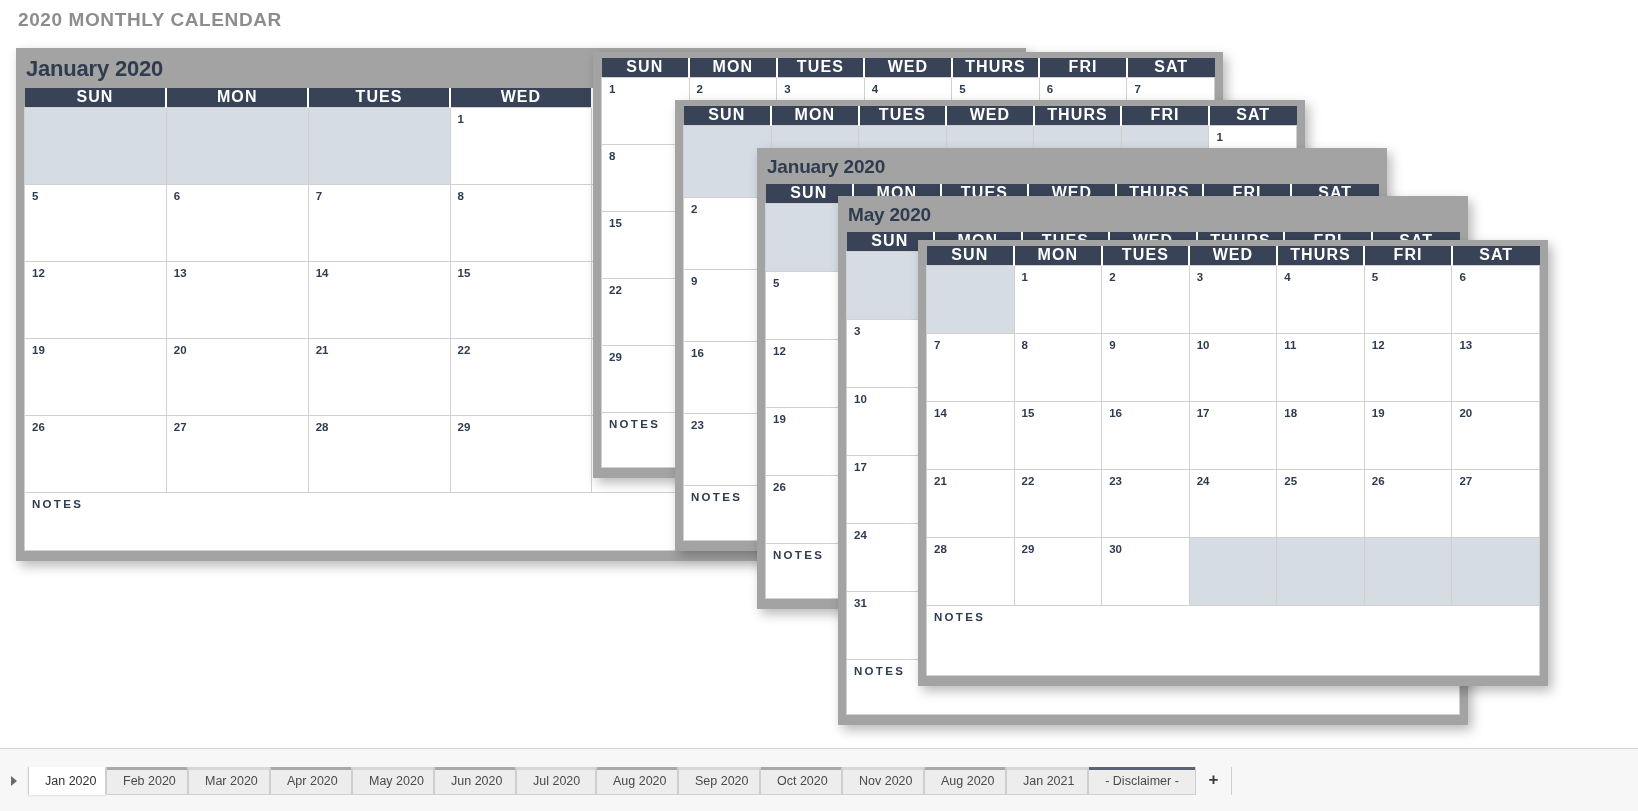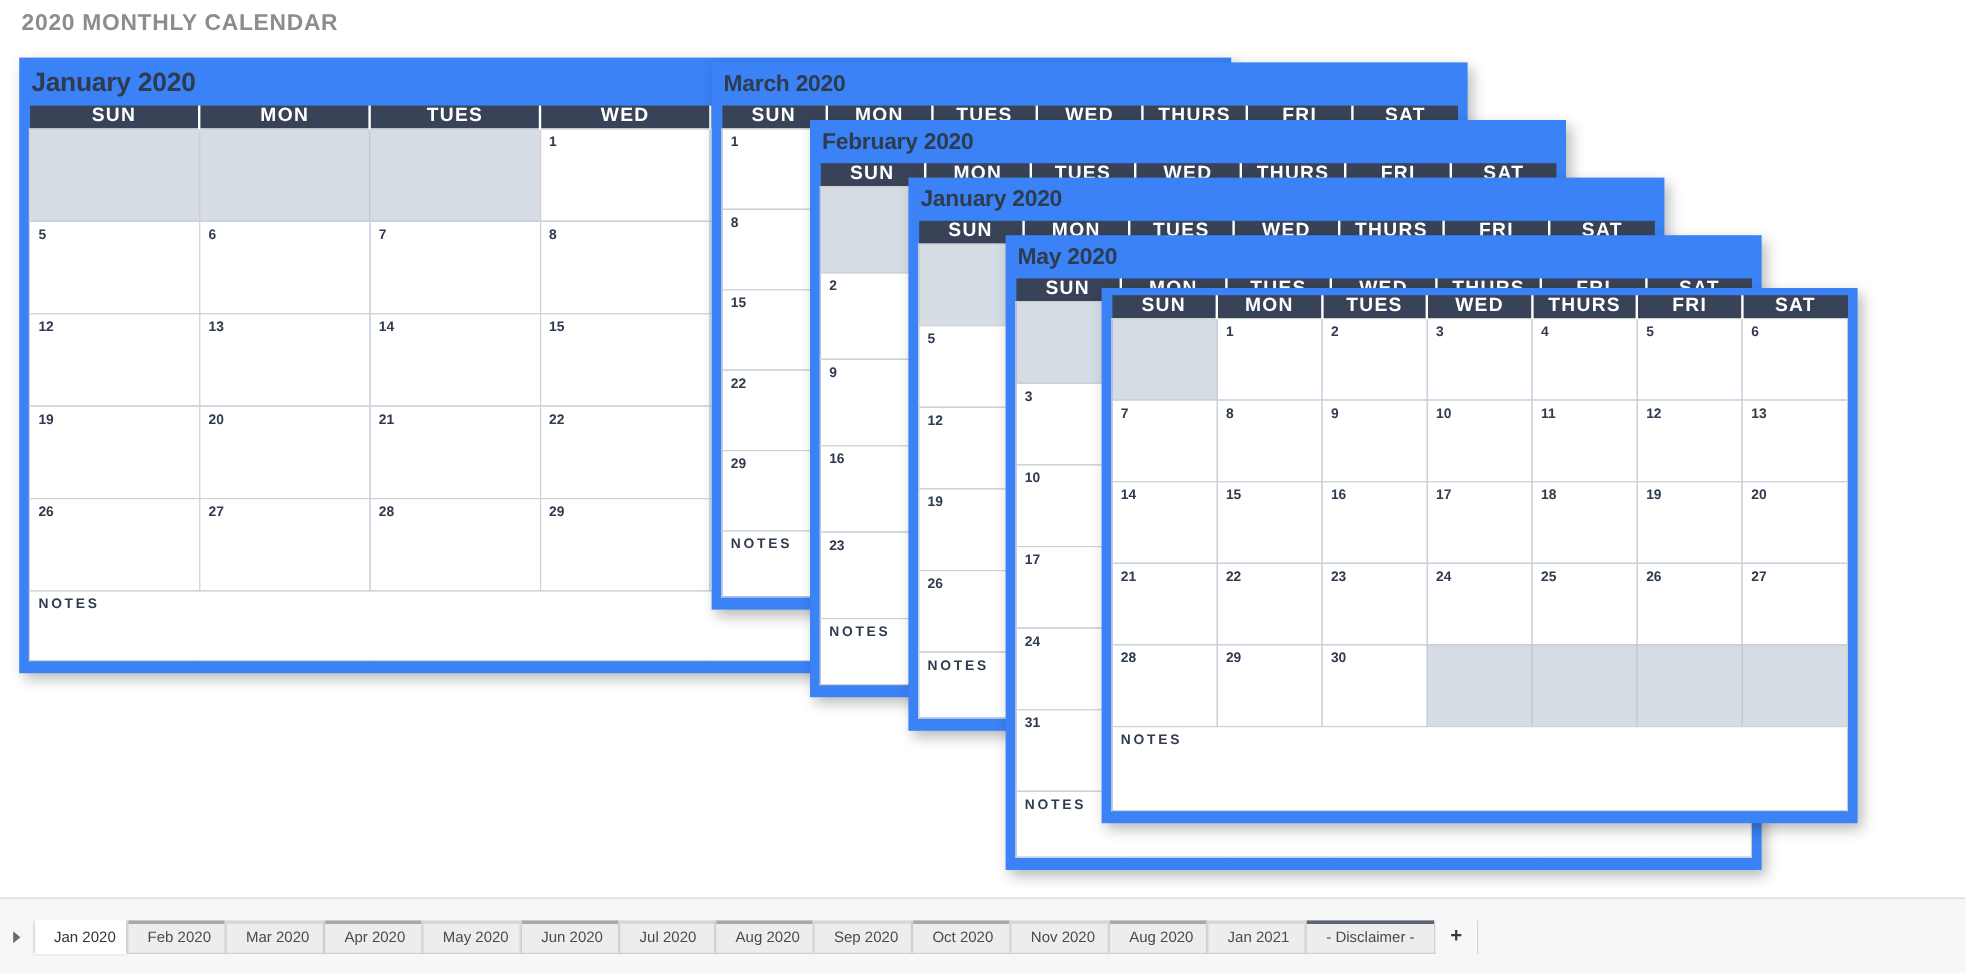--- a/index.html
+++ b/index.html
@@ -25,21 +25,21 @@
     font-size: 19px;
     font-weight: bold;
     letter-spacing: 0.6px;
     color: #8d8d8d;
     white-space: nowrap;
   }
 
   
   .cal-card {
     position: absolute;
-    background: #3b82f6;
+    background: #a3a3a3;
     box-shadow: 4px 5px 11px rgba(0,0,0,0.28);
   }
 
   .cal-title {
     font-size: 22px;
     font-weight: bold;
     color: #2f3b4e;
     letter-spacing: -0.2px;
     white-space: nowrap;
     padding: 2px 0 6px 2px;
@@ -231,21 +231,20 @@
               <td style="height: 77px;">31</td>
               <td class="blank" style="height: 77px;"></td>
             </tr>
             <tr>
               <td class="notes" colspan="7" style="height: 58px;">NOTES</td>
             </tr>
           </tbody>
         </table>
       </div>
       <div class="cal-card" style="left: 593px; top: 52px; width: 630px; padding: 6px 8px 10px; z-index: 11;">
-        <div class="cal-title" style="font-size: 19px;">March 2020</div>
         <table class="cal">
           <thead>
             <tr>
               <th>SUN</th>
               <th>MON</th>
               <th>TUES</th>
               <th>WED</th>
               <th>THURS</th>
               <th>FRI</th>
               <th>SAT</th>
@@ -297,21 +296,20 @@
               <td class="blank" style="height: 67px;"></td>
               <td class="blank" style="height: 67px;"></td>
             </tr>
             <tr>
               <td class="notes" colspan="7" style="height: 55px;">NOTES</td>
             </tr>
           </tbody>
         </table>
       </div>
       <div class="cal-card" style="left: 675px; top: 100px; width: 630px; padding: 6px 8px 10px; z-index: 12;">
-        <div class="cal-title" style="font-size: 19px;">February 2020</div>
         <table class="cal">
           <thead>
             <tr>
               <th>SUN</th>
               <th>MON</th>
               <th>TUES</th>
               <th>WED</th>
               <th>THURS</th>
               <th>FRI</th>
               <th>SAT</th>

